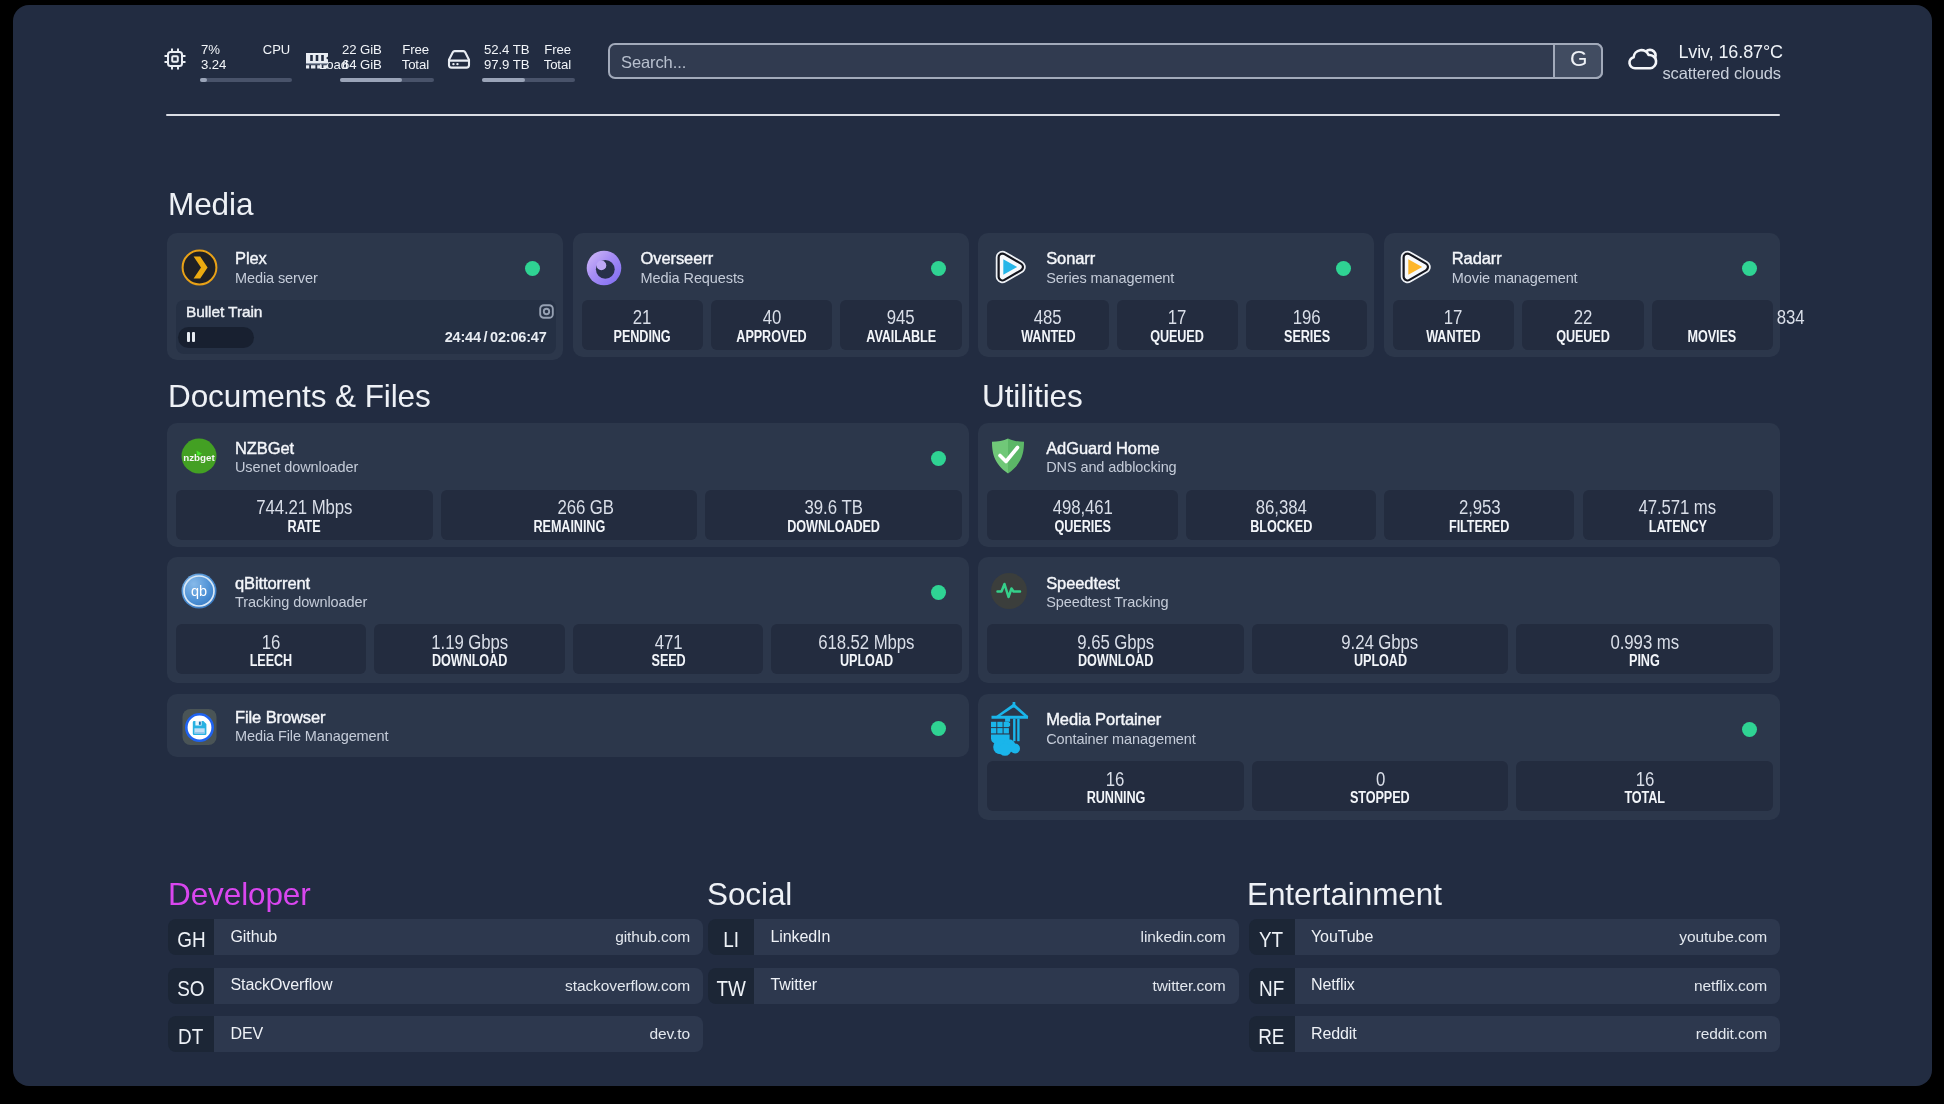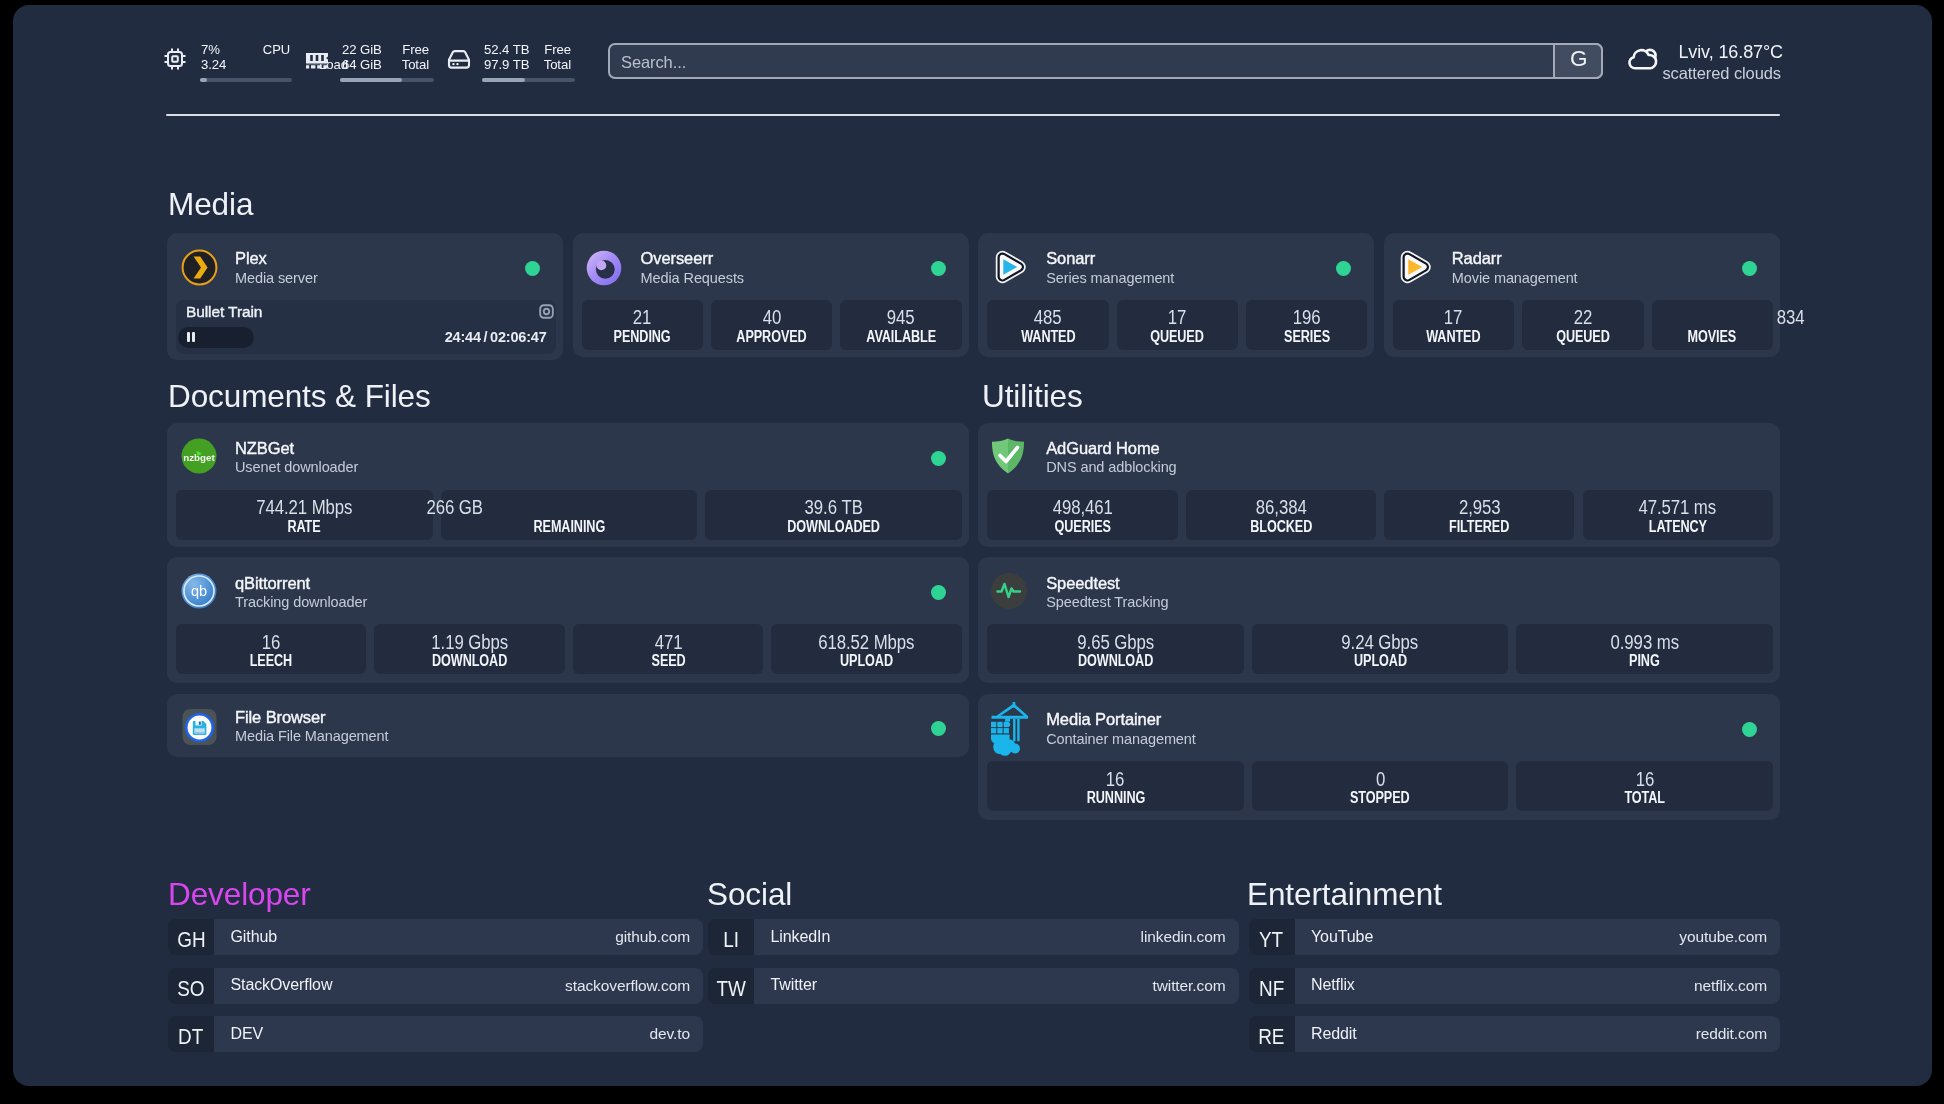--- a/index.html
+++ b/index.html
@@ -151,21 +151,21 @@
 <div class="dot" style="left:917.7px;top:445.5px"></div>
 <svg class="abs" style="left:168.0px;top:433.0px" width="36" height="36" viewBox="0 0 36 36" fill="none">
       <circle cx="18" cy="18" r="17.5" fill="#43a023"></circle>
 <path d="M15.5 12.5 l5.5 3.2 -4.5 2.3 z" fill="#49e72e"></path>
 <text x="18" y="22.8" font-family="Liberation Sans" font-size="9.8" font-weight="700" fill="#f4f6f2" text-anchor="middle">nzbget</text>
     </svg>
 <div class="sb" style="left:163.0px;top:484.5px;width:256.6px;height:50px"></div>
 <div class="t" style="left:163.0px;top:492.0px;width:256.6px;text-align:center;font-size:20px;color:#d9dee8"><span class="nv">744.21&nbsp;Mbps</span></div>
 <div class="t" style="left:163.0px;top:513.5px;width:256.6px;text-align:center;font-size:16px;font-weight:700;color:#f2f5f9"><span class="nl">RATE</span></div>
 <div class="sb" style="left:427.6px;top:484.5px;width:256.6px;height:50px"></div>
-<div class="t" style="left:408px;top:492.0px;width:256.6px;font-size:20px;color:#d9dee8"><span class="nv">266&nbsp;GB</span></div>
+<div class="t" style="left:444px;top:492.0px;width:256.6px;text-align:center;font-size:20px;color:#d9dee8"><span class="nv">266&nbsp;GB</span></div>
 <div class="t" style="left:427.6px;top:513.5px;width:256.6px;text-align:center;font-size:16px;font-weight:700;color:#f2f5f9"><span class="nl">REMAINING</span></div>
 <div class="sb" style="left:692.1px;top:484.5px;width:256.6px;height:50px"></div>
 <div class="t" style="left:692.1px;top:492.0px;width:256.6px;text-align:center;font-size:20px;color:#d9dee8"><span class="nv">39.6&nbsp;TB</span></div>
 <div class="t" style="left:692.1px;top:513.5px;width:256.6px;text-align:center;font-size:16px;font-weight:700;color:#f2f5f9"><span class="nl">DOWNLOADED</span></div>
 <div class="card" style="left:965.2px;top:417.5px;width:801.7px;height:124.8px"></div>
 <div class="t" style="left:1033.2px;top:434.6px;font-size:16.5px;font-weight:400;color:#f4f6fa;-webkit-text-stroke:0.4px currentColor;">AdGuard Home</div>
 <div class="t" style="left:1033.2px;top:455.3px;font-size:14.5px;font-weight:400;color:#c5ccd9;">DNS and adblocking</div>
 <svg class="abs" style="left:976.2px;top:432.0px" width="38" height="38" viewBox="0 0 38 38" fill="none">
       <defs>
         <linearGradient id="agg" x1="0" y1="0" x2="1" y2="0">

